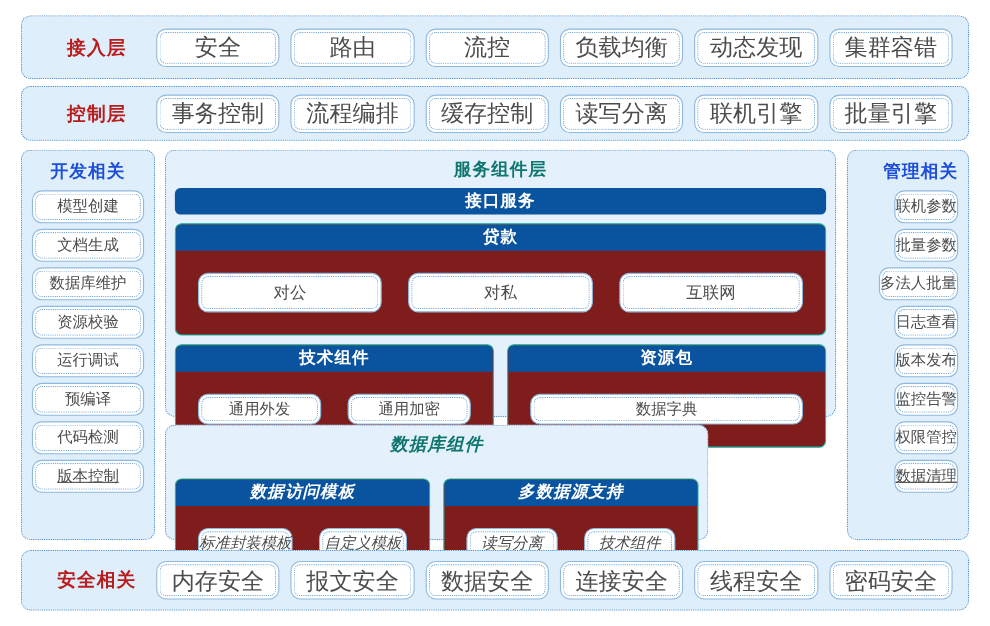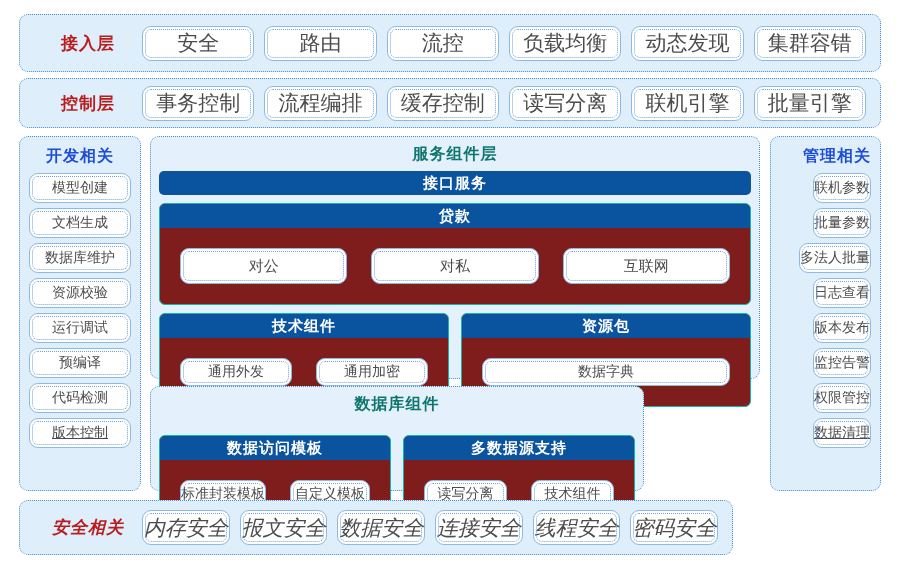--- a/index.html
+++ b/index.html
@@ -223,41 +223,41 @@
       </div>
       <div class="blue-card">
         <div class="blue-bar">资源包</div>
         <div class="card-body">
           <div class="pill">数据字典</div>
         </div>
       </div>
     </div>
   </div>
 
-  <div class="center-panel" style="left:150px;top:386px;width:494px;height:105px;">
+  <div class="center-panel" style="left:150px;top:386px;width:494px;height:105px;font-style:italic;">
     <div class="center-head">数据库组件</div>
     <div class="two-col" style="margin-top:20px;">
       <div class="blue-card">
         <div class="blue-bar">数据访问模板</div>
         <div class="card-body">
           <div class="pill">标准封装模板</div>
           <div class="pill">自定义模板</div>
         </div>
       </div>
       <div class="blue-card">
         <div class="blue-bar">多数据源支持</div>
         <div class="card-body">
           <div class="pill">读写分离</div>
           <div class="pill">技术组件</div>
         </div>
       </div>
     </div>
   </div>
 
-  <div class="band band-row" style="position:absolute;left:19px;top:500px;width:714px;height:55px;font-style:italic;">
+  <div class="band band-row" style="position:absolute;left:19px;top:500px;width:862px;height:55px;">
     <div class="band-title">安全相关</div>
     <div class="band-pills">
       <div class="pill">内存安全</div>
       <div class="pill">报文安全</div>
       <div class="pill">数据安全</div>
       <div class="pill">连接安全</div>
       <div class="pill">线程安全</div>
       <div class="pill">密码安全</div>
     </div>
   </div>

